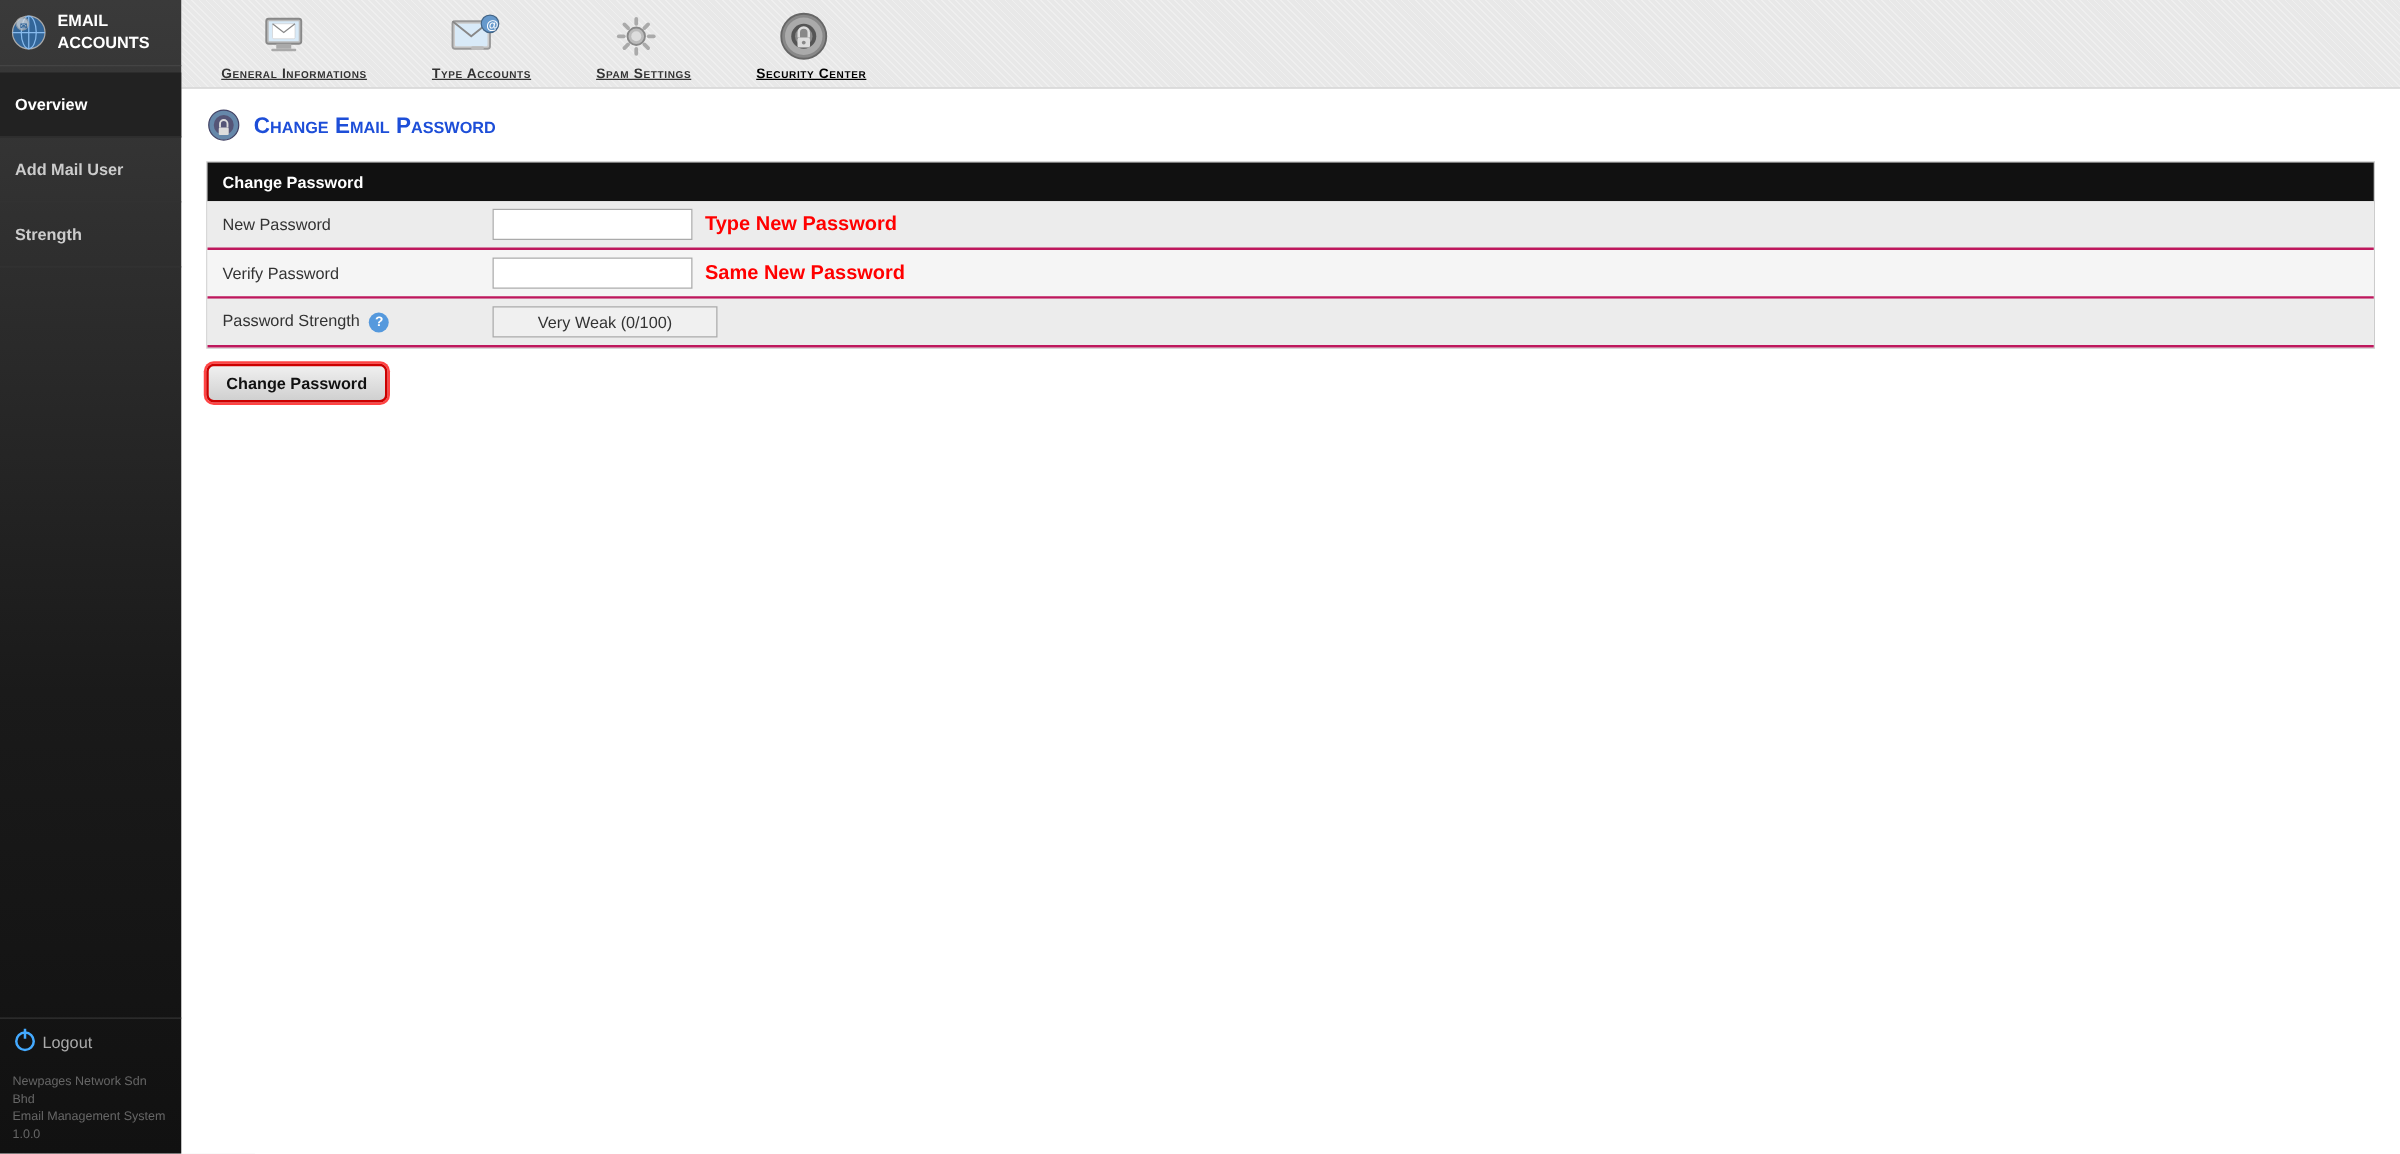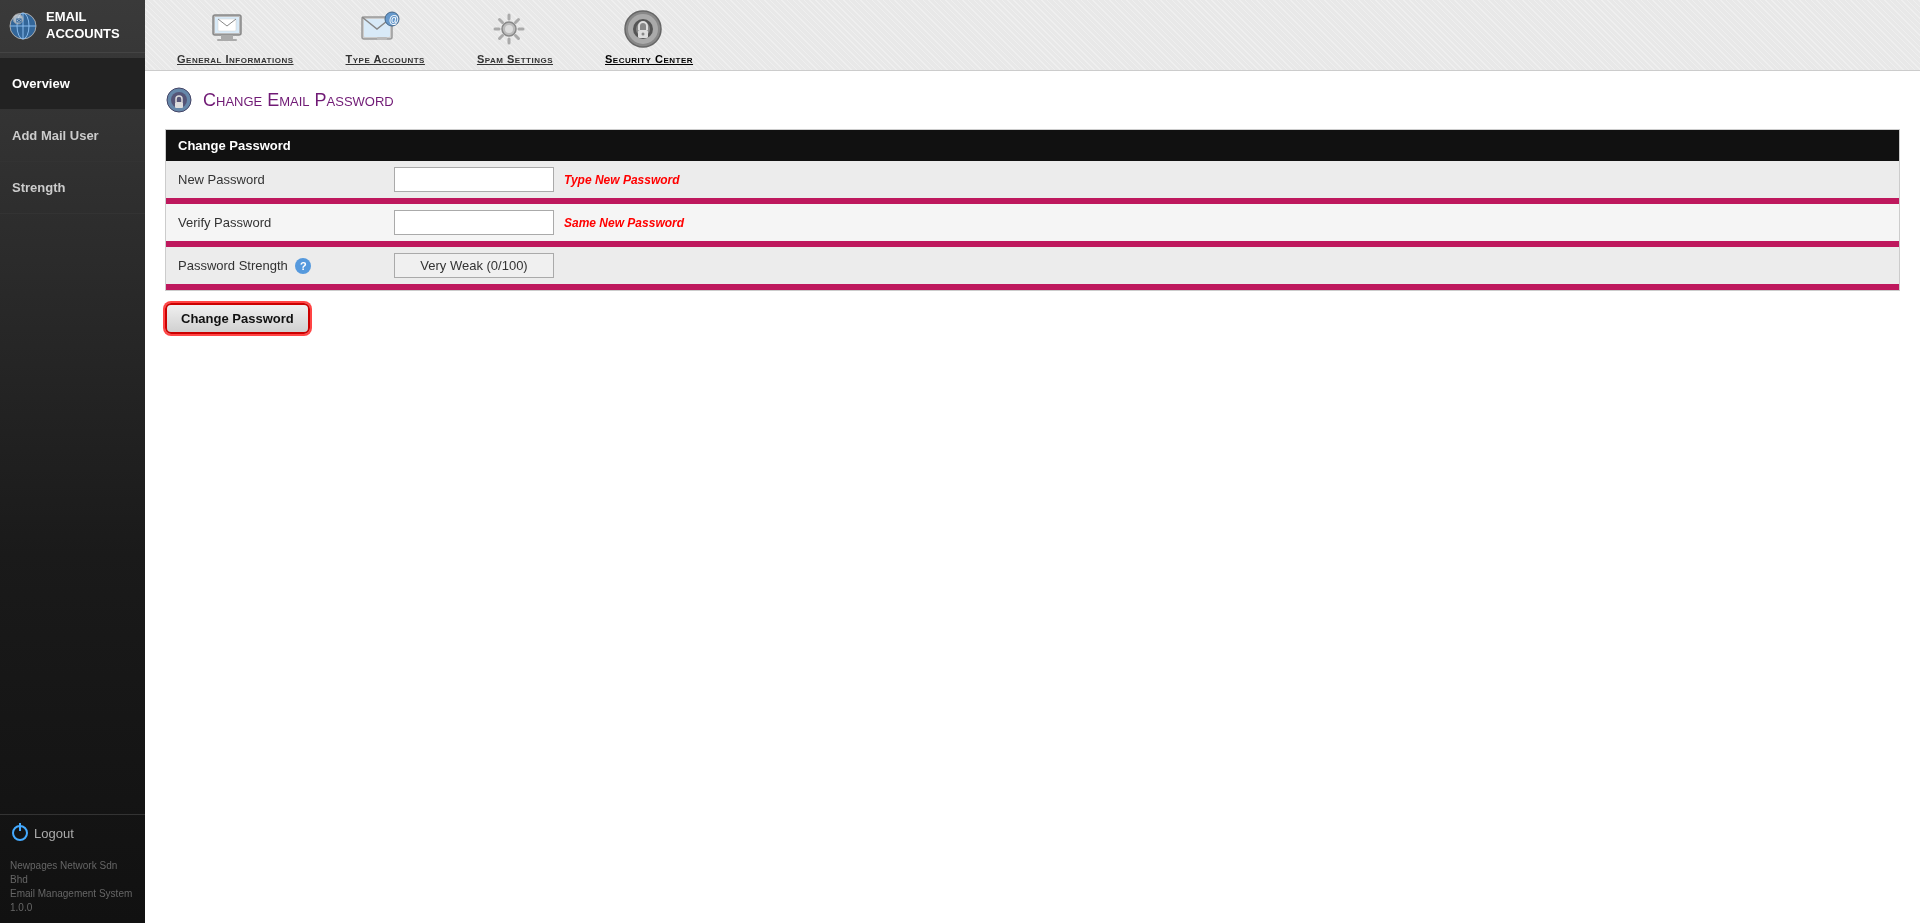--- a/index.html
+++ b/index.html
@@ -154,41 +154,41 @@
       gap: 10px;
       margin-bottom: 15px;
     }
     .page-title-icon {
       width: 28px;
       height: 28px;
       font-size: 20px;
     }
     .page-title h1 {
       font-size: 18px;
-      font-weight: normal;
+      font-weight: bold;
       font-variant: small-caps;
-      color: #701a75;
+      color: #1d4ed8;
     }
 
     
     .form-section {
       border: 1px solid #ccc;
       width: 100%;
     }
     .form-header {
       background: #111;
       color: #fff;
       padding: 8px 12px;
       font-size: 13px;
       font-weight: bold;
     }
     .form-row {
       display: flex;
       align-items: center;
-      border-bottom: 6px solid #be185d;
+      border-bottom: 2px solid #be185d;
       background: #f5f5f5;
     }
     .form-row:nth-child(even) { background: #ececec; }
     .form-label {
       width: 220px;
       min-width: 220px;
       padding: 8px 12px;
       color: #333;
       font-size: 13px;
     }
@@ -202,26 +202,25 @@
     .form-field input[type="password"],
     .form-field input[type="text"] {
       width: 160px;
       padding: 4px 6px;
       border: 1px solid #aaa;
       font-size: 13px;
       background: #fff;
     }
     .hint-text {
       color: red;
-      font-size: 12px;
-      font-style: italic;
+      font-size: 16px;
       font-weight: bold;
     }
     .strength-bar {
-      width: 160px;
+      width: 180px;
       padding: 4px 6px;
       border: 1px solid #aaa;
       font-size: 13px;
       background: #f0f0f0;
       text-align: center;
       color: #333;
     }
     .help-icon {
       display: inline-flex;
       align-items: center;

